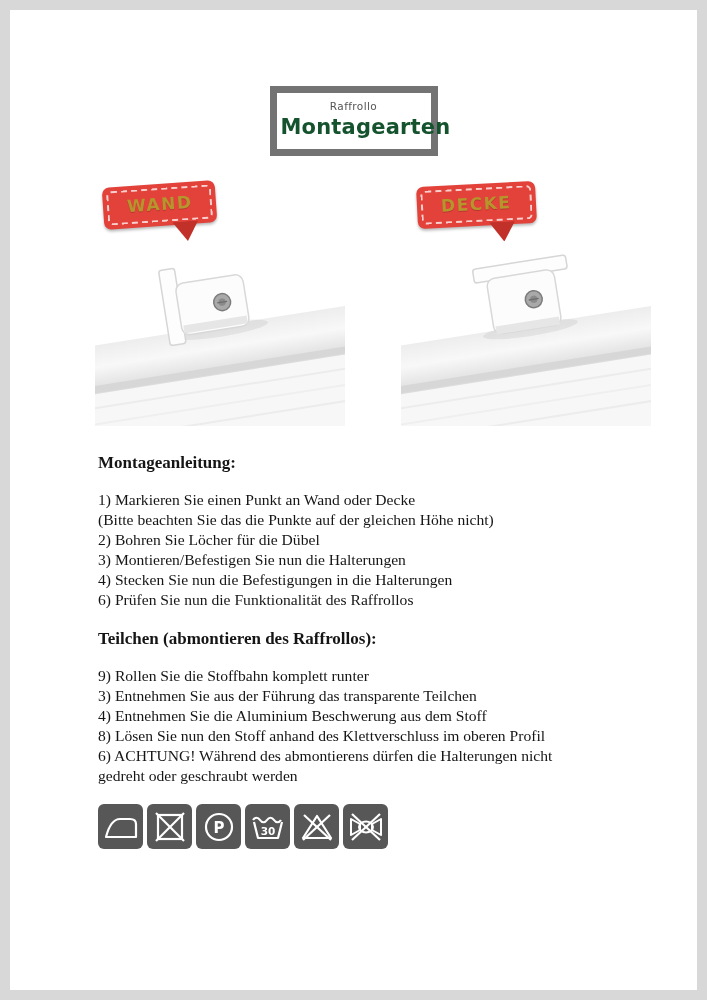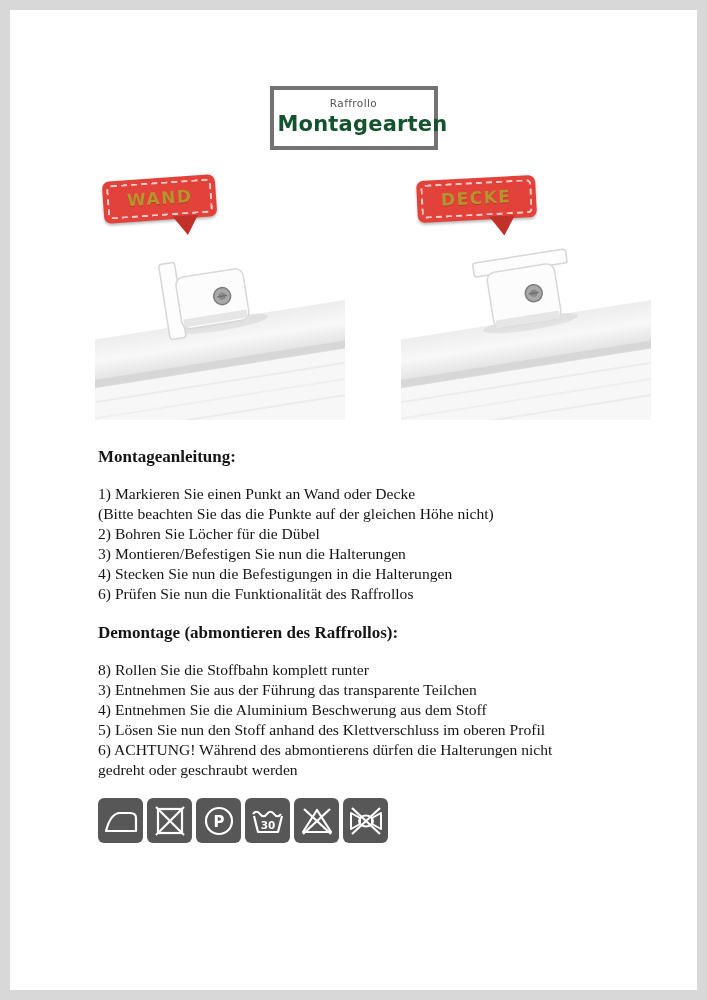--- a/index.html
+++ b/index.html
@@ -1,21 +1,21 @@
 <!DOCTYPE html>
 <html><head>
 <meta charset="utf-8">
 <style>
   html,body{margin:0;padding:0;}
   body{background:#bfbfbf;font-family:"Liberation Serif", serif;}
   .frame{width:707px;height:1000px;background:#d8d8d8;padding:10px;box-sizing:border-box;}
   .sheet{background:#ffffff;width:100%;height:100%;position:relative;color:#151515;overflow:hidden;}
 
   
-  .logo{width:168px;margin:76px auto 0;border:4px solid #737373;text-align:center;padding:7px 4px 10px;box-sizing:border-box;}
+  .logo{width:168px;margin:76px auto 0;border:7px solid #737373;text-align:center;padding:7px 4px 10px;box-sizing:border-box;}
   .logo-small{font-family:"DejaVu Sans",sans-serif;font-size:10.5px;color:#555;letter-spacing:.4px;}
   .logo-title{font-family:"DejaVu Sans",sans-serif;font-weight:bold;font-size:21px;color:#14532d;margin-top:3px;letter-spacing:.2px;}
 
   
   .photos{display:flex;gap:56px;margin:20px 0 0 85px;}
   .photo{width:250px;height:250px;position:relative;background:#fff;}
   .photo svg{position:absolute;inset:0;}
 
   .ribbon{position:absolute;top:8px;left:8px;transform:rotate(-4deg);z-index:2;}
   .ribbon.right{left:16px;transform:rotate(-3deg);}
@@ -128,26 +128,26 @@
         <div class="line">1) Markieren Sie einen Punkt an Wand oder Decke</div>
         <div class="line">(Bitte beachten Sie das die Punkte auf der gleichen Höhe nicht)</div>
         <div class="line">2) Bohren Sie Löcher für die Dübel</div>
         <div class="line">3) Montieren/Befestigen Sie nun die Halterungen</div>
         <div class="line">4) Stecken Sie nun die Befestigungen in die Halterungen</div>
         <div class="line">6) Prüfen Sie nun die Funktionalität des Raffrollos</div>
       </div>
     </div>
 
     <div class="section">
-      <div class="heading">Demontage (abmontieren des Raffrollos):</div>
+      <div class="heading">Teilchen (abmontieren des Raffrollos):</div>
       <div class="lines">
-        <div class="line">8) Rollen Sie die Stoffbahn komplett runter</div>
+        <div class="line">9) Rollen Sie die Stoffbahn komplett runter</div>
         <div class="line">3) Entnehmen Sie aus der Führung das transparente Teilchen</div>
         <div class="line">4) Entnehmen Sie die Aluminium Beschwerung aus dem Stoff</div>
-        <div class="line">5) Lösen Sie nun den Stoff anhand des Klettverschluss im oberen Profil</div>
+        <div class="line">8) Lösen Sie nun den Stoff anhand des Klettverschluss im oberen Profil</div>
         <div class="line">6) ACHTUNG! Während des abmontierens dürfen die Halterungen nicht</div>
         <div class="line">gedreht oder geschraubt werden</div>
       </div>
     </div>
 
     <div class="section">
       <div class="icons">
 
         <div class="tile">
           <svg width="44" height="44" viewBox="0 0 44 44">

